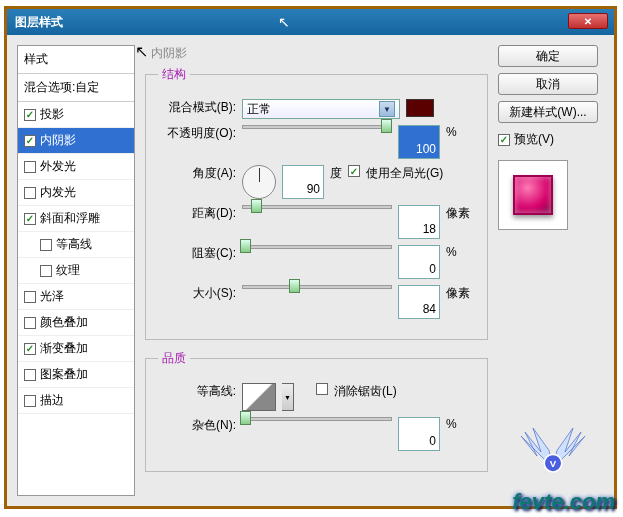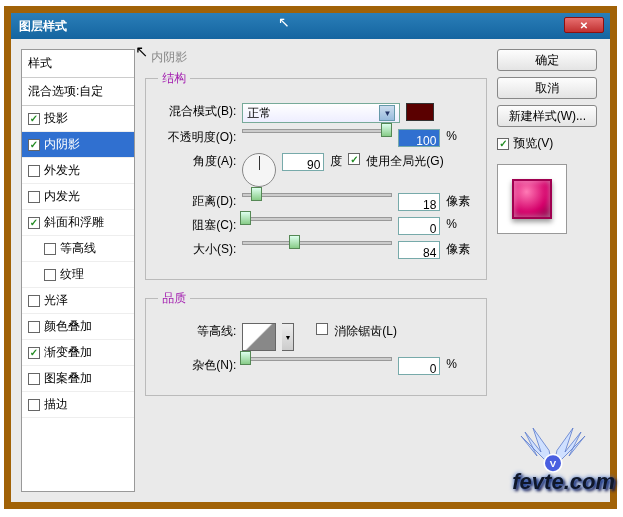--- a/index.html
+++ b/index.html
@@ -1,17 +1,17 @@
 <!DOCTYPE html>
 <html><head>
 <meta charset="utf-8">
 <style>
 * { box-sizing: border-box; margin: 0; padding: 0; font-family: "Microsoft YaHei", SimSun, sans-serif; font-size: 12px; }
 body { background: #fff; width: 623px; height: 517px; position: relative; }
-.outer-frame { border: 7px solid #a16207; width: 613px; height: 503px; margin: 6px 0 0 4px; background: #eaeaea; display: flex; flex-direction: column; }
+.outer-frame { border: 3px solid #a16207; width: 613px; height: 503px; margin: 6px 0 0 4px; background: #eaeaea; display: flex; flex-direction: column; }
 .titlebar { background: linear-gradient(#2a7eb8,#1565a0); height: 26px; display: flex; align-items: center; padding: 0 8px; color: #fff; font-weight: bold; position: relative; }
 .titlebar .close { position: absolute; right: 6px; top: 4px; width: 40px; height: 16px; background: linear-gradient(#e87070,#c03030); border: 1px solid #8a1010; border-radius: 2px; display: flex; align-items: center; justify-content: center; color: #fff; font-size: 10px; }
 .content { flex: 1; display: flex; padding: 10px; gap: 10px; }
 .left-panel { width: 118px; border: 1px solid #999; background: #fff; display: flex; flex-direction: column; }
 .left-header { border-bottom: 1px solid #ccc; padding: 5px 6px; }
 .left-sub { border-bottom: 1px solid #ccc; padding: 5px 6px; }
 .style-item { padding: 4px 6px; display: flex; align-items: center; gap: 4px; border-bottom: 1px solid #eee; }
 .style-item.selected { background: #3070d0; color: #fff; }
 .style-item.indent { padding-left: 22px; }
 .chk { width: 12px; height: 12px; border: 1px solid #666; background: #fff; display: inline-flex; align-items: center; justify-content: center; font-size: 10px; color: #2a5; }
@@ -21,33 +21,33 @@
 .mid-title { color: #888; margin-bottom: 4px; padding-left: 6px; }
 fieldset { border: 1px solid #bbb; padding: 10px 12px 14px; margin-bottom: 10px; }
 legend { color: #a21caf; padding: 0 4px; }
 .row { display: flex; align-items: flex-start; margin: 6px 0; gap: 6px; }
 .row label { width: 78px; text-align: right; }
 .select { flex: 0 0 158px; height: 20px; border: 1px solid #7a9; background: linear-gradient(#fff,#eef); display: flex; align-items: center; padding: 0 4px; justify-content: space-between; }
 .select .arrow { width: 16px; height: 16px; background: linear-gradient(#cde,#9bd); border: 1px solid #69a; display: flex; align-items: center; justify-content: center; font-size: 8px; color: #236; }
 .color-swatch { width: 28px; height: 18px; background: #5a0000; border: 1px solid #333; }
 .slider { flex: 0 0 150px; height: 4px; background: #ccc; border: 1px solid #999; position: relative; }
 .slider .thumb { position: absolute; top: -7px; width: 11px; height: 14px; background: linear-gradient(#dfe,#8c8); border: 1px solid #585; }
-.num-input { width: 42px; height: 18px; border: 1px solid #7aa; background: #fff; text-align: right; padding: 4px 3px; color: #000; }
+.num-input { width: 42px; height: 18px; border: 1px solid #7aa; background: #fff; text-align: right; padding: 16px 3px; color: #000; }
 .num-input.hl { background: #3070d0; color: #fff; }
 .unit { width: 28px; }
 .angle-dial { width: 34px; height: 34px; border: 1px solid #888; border-radius: 50%; background: #f5f5f5; position: relative; }
 .angle-dial::after { content: ""; position: absolute; left: 50%; top: 2px; width: 1px; height: 14px; background: #333; }
 .contour-swatch { width: 34px; height: 28px; border: 1px solid #666; background: linear-gradient(135deg,#fff 0%,#fff 48%,#888 52%,#888 100%); position: relative; }
 .contour-drop { width: 12px; height: 28px; border: 1px solid #666; border-left: none; background: linear-gradient(#eee,#ccc); display: flex; align-items: center; justify-content: center; font-size: 7px; }
 .right-panel { width: 106px; display: flex; flex-direction: column; gap: 6px; align-items: flex-start; }
 .btn { width: 100px; height: 22px; background: linear-gradient(#fdfdfd,#e4e4e4); border: 1px solid #888; border-radius: 3px; display: flex; align-items: center; justify-content: center; cursor: pointer; }
 .preview-row { display: flex; align-items: center; gap: 4px; margin-top: 2px; }
 .preview-box { width: 70px; height: 70px; border: 1px solid #999; background: #fff; margin-top: 6px; display: flex; align-items: center; justify-content: center; }
 .gem { width: 40px; height: 40px; background: radial-gradient(circle at 35% 30%, #ff7ab5, #d4006a 60%, #7a0040); border: 2px solid #a00050; box-shadow: inset 0 0 6px rgba(255,255,255,.5), 0 3px 5px rgba(0,0,0,.4); }
-.watermark { position: absolute; right: 8px; bottom: 22px; font-size: 22px; font-style: italic; font-weight: bold; color: #0f172a; text-shadow: 0 0 4px #36c, 2px 2px 3px #003; }
+.watermark { position: absolute; right: 8px; bottom: 2px; font-size: 22px; font-style: italic; font-weight: bold; color: #0f766e; text-shadow: 0 0 4px #36c, 2px 2px 3px #003; }
 .wing { position: absolute; right: 30px; bottom: 40px; width: 80px; height: 50px; }
 .wing svg { width: 100%; height: 100%; }
 .cursor1 { position: absolute; left: 135px; top: 42px; font-size: 16px; color: #000; pointer-events: none; }
 .cursor2 { position: absolute; left: 278px; top: 14px; font-size: 14px; color: #fff; pointer-events: none; }
 </style>
 </head>
 <body>
 
 <div class="outer-frame">
   <div class="titlebar">

